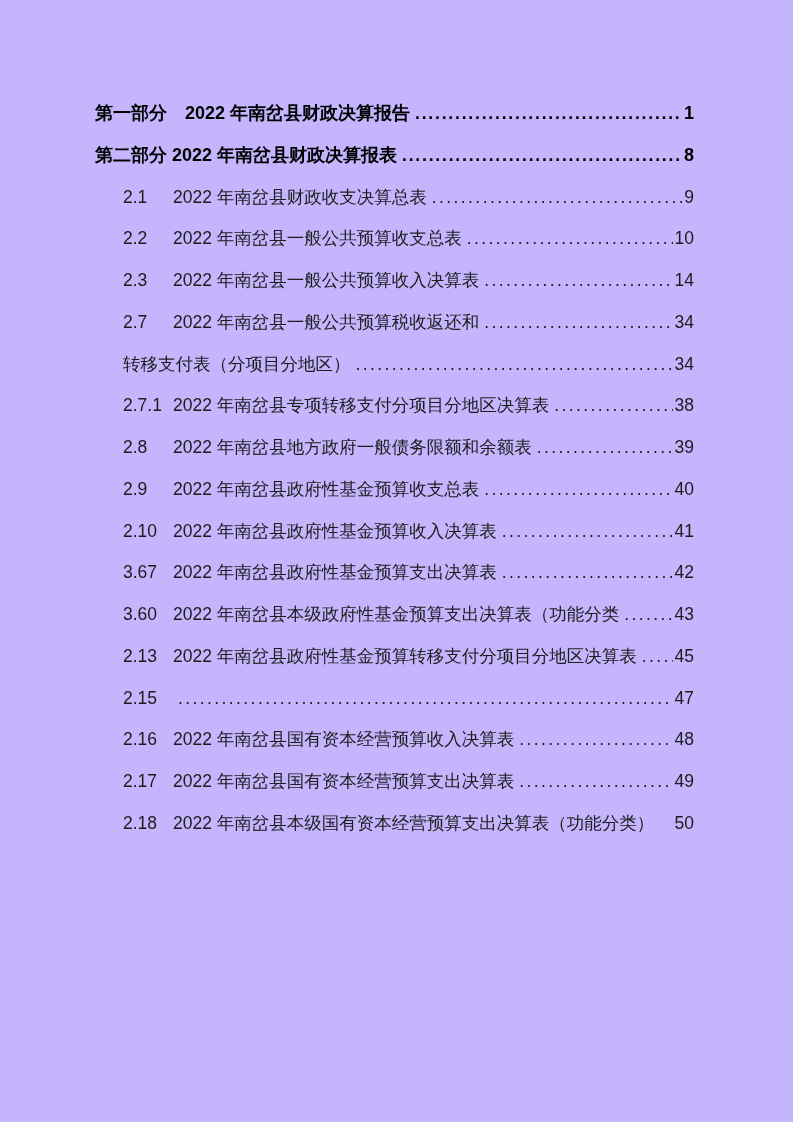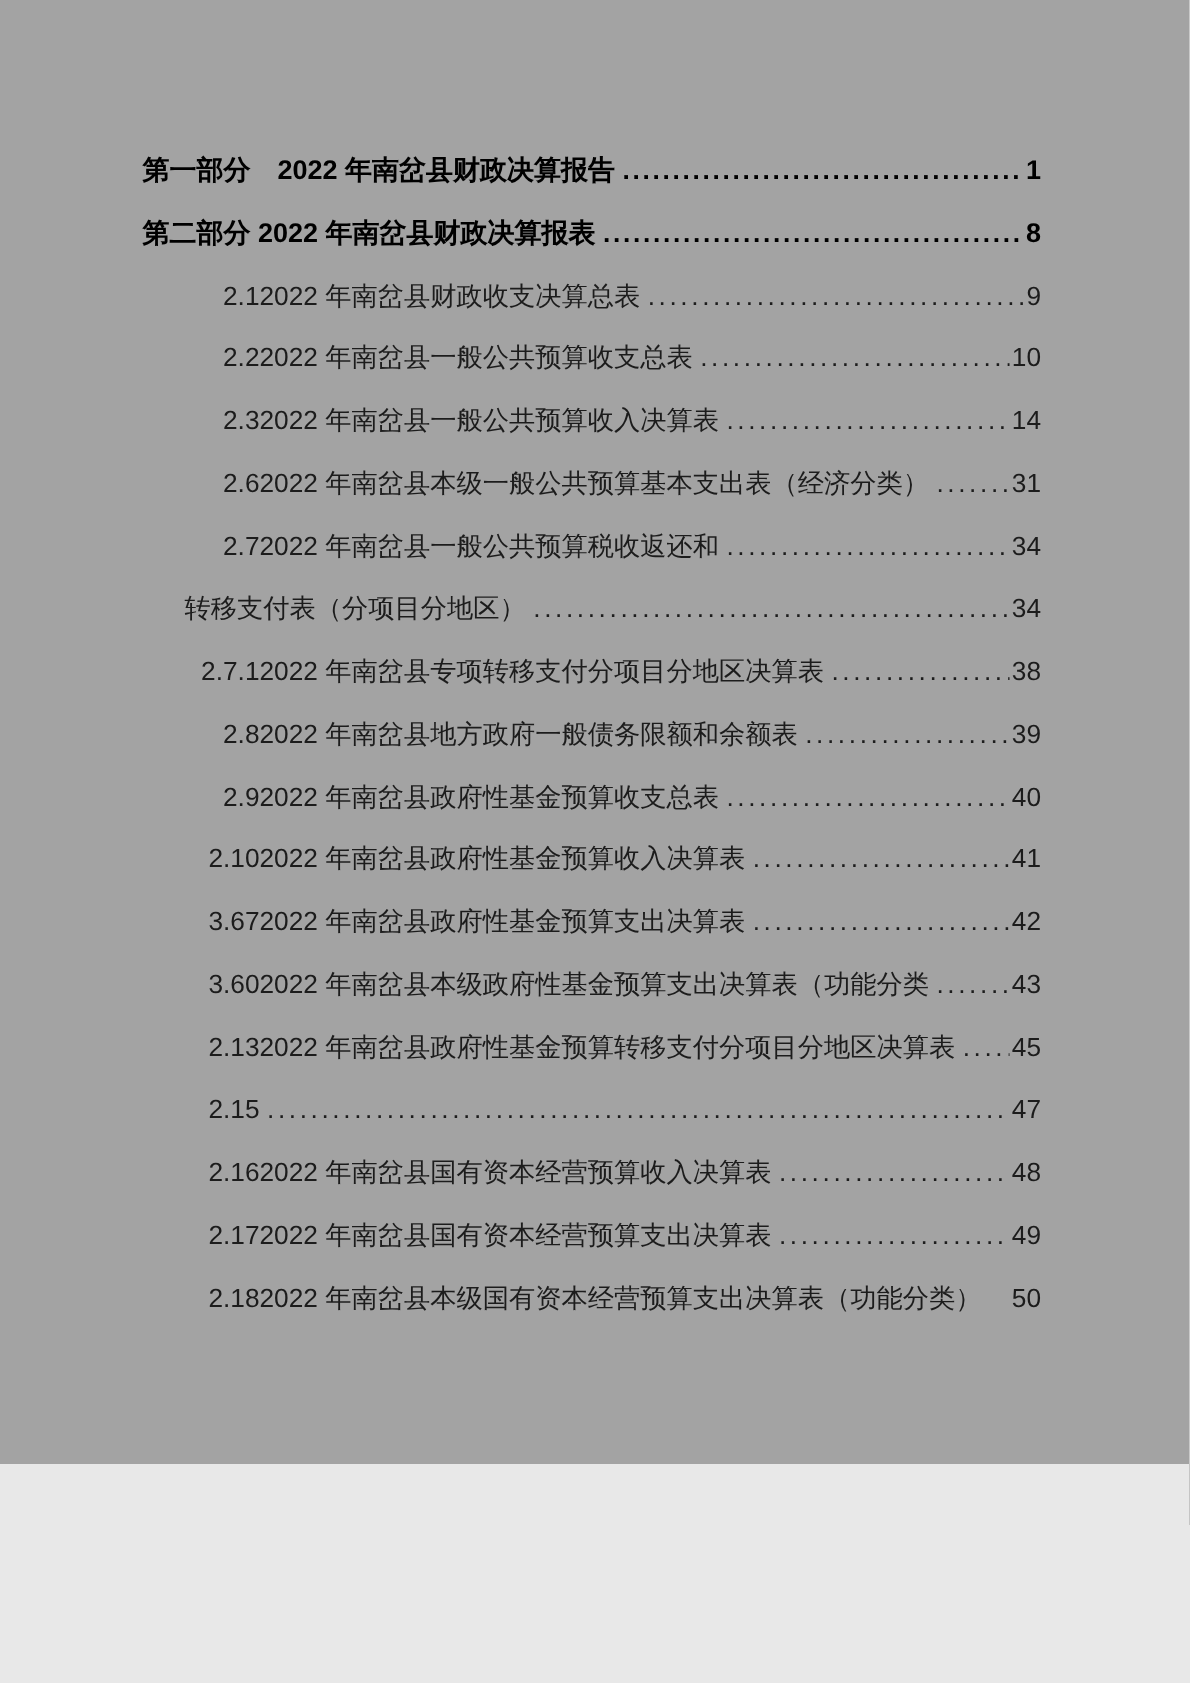--- a/index.html
+++ b/index.html
@@ -3,22 +3,22 @@
 <meta charset="utf-8">
 <style>
   html, body {
     margin: 0;
     padding: 0;
     background: #e8e8e8;
   }
   .doc-page {
     position: relative;
     width: 793px;
-    height: 976px;
-    background: #a3a3a3;
+    height: 1122px;
+    background: #c4b5fd;
     overflow: hidden;
     font-family: "Liberation Sans", "DejaVu Sans", sans-serif;
     color: #000000;
   }
   .toc {
     position: absolute;
     top: 93px;
     left: 95px;
     width: 599px;
   }
@@ -34,21 +34,20 @@
     font-weight: 700;
     font-size: 18px;
     color: #000000;
   }
   .toc-row.item {
     padding-left: 28px;
     color: #1c1c1c;
   }
   .num {
     flex: 0 0 50px;
-    text-align: right;
   }
   .title {
     flex: 0 0 auto;
   }
   .leader {
     flex: 1 1 0;
     min-width: 0;
     overflow: hidden;
     white-space: nowrap;
     margin: 0 2px 0 5px;
@@ -103,26 +102,20 @@
 
     <div class="toc-row item">
       <span class="num">2.3</span>
       <span class="title">2022 年南岔县一般公共预算收入决算表</span>
       <span class="leader"></span>
       <span class="pagenum">14</span>
     </div>
 
 
 
-    <div class="toc-row item">
-      <span class="num">2.6</span>
-      <span class="title">2022 年南岔县本级一般公共预算基本支出表（经济分类）</span>
-      <span class="leader"></span>
-      <span class="pagenum">31</span>
-    </div>
 
     <div class="toc-row item">
       <span class="num">2.7</span>
       <span class="title">2022 年南岔县一般公共预算税收返还和</span>
       <span class="leader"></span>
       <span class="pagenum">34</span>
     </div>
 
     <div class="toc-row item">
       <span class="title">转移支付表（分项目分地区）</span>

